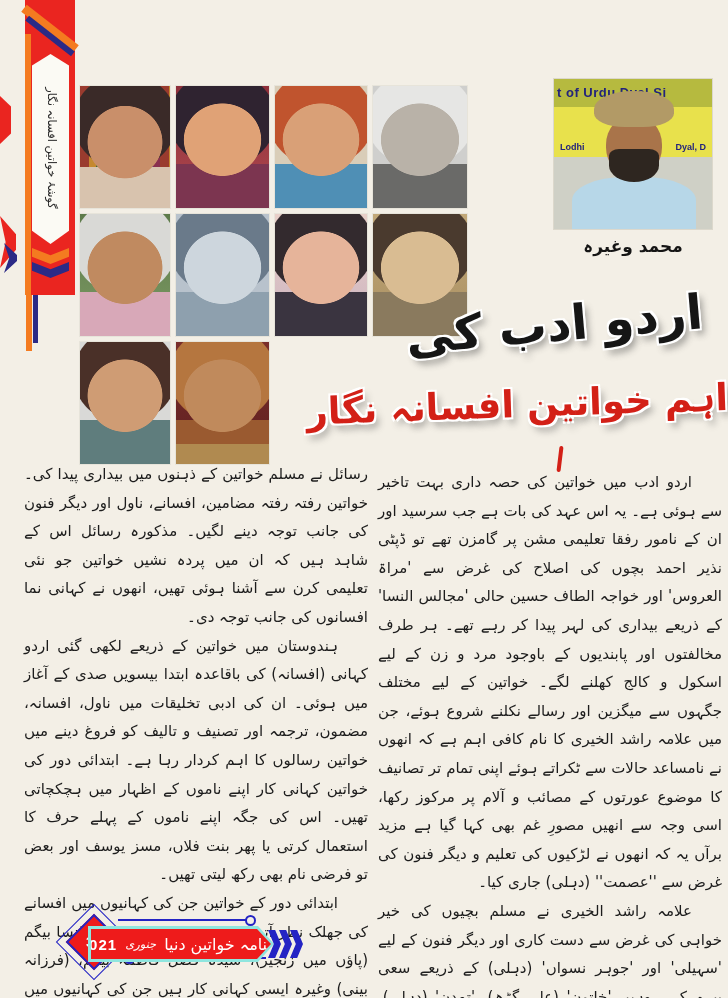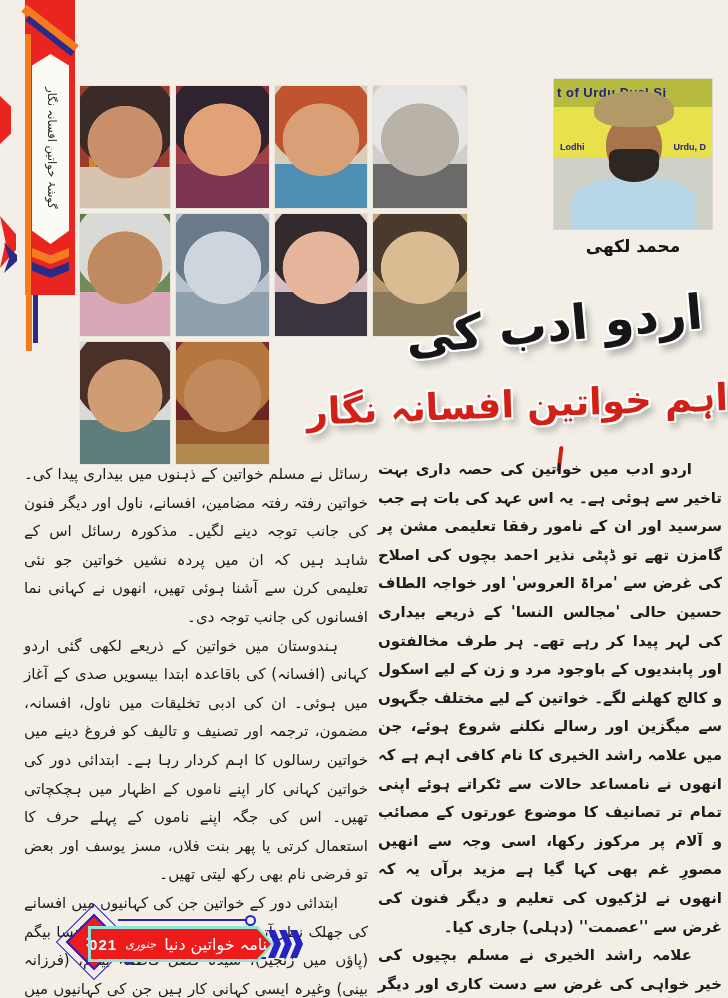--- a/index.html
+++ b/index.html
@@ -73,21 +73,21 @@
     font-size:48px;font-weight:bold;transform:rotate(-5deg);white-space:nowrap;
     text-shadow:-2px -2px 0 #fff,2px -2px 0 #fff,-2px 2px 0 #fff,2px 2px 0 #fff,4px 6px 7px rgba(60,60,60,.45);}
   .title-l2{position:absolute;left:368px;top:382px;width:360px;direction:rtl;text-align:center;
     font-size:37px;font-weight:bold;transform:rotate(-2deg);white-space:nowrap;
     text-shadow:-2px -2px 0 #fff,2px -2px 0 #fff,-2px 2px 0 #fff,2px 2px 0 #fff,4px 6px 7px rgba(60,60,60,.4);}
   .title-descender{position:absolute;left:558px;top:446px;width:4px;height:26px;border-radius:3px;
     background:var(--title_red,#d32017);transform:rotate(7deg);}
   
   .column{position:absolute;width:344px;direction:rtl;text-align:justify;
     color:var(--text_color,#1c1c1c);font-size:15px;line-height:28.6px;}
-  .col-right{left:378px;top:455px;height:478px;font-weight:bold;}
+  .col-right{left:378px;top:468px;height:478px;}
   .col-left{left:24px;top:460px;height:478px;}
   .column p{margin:0;text-indent:30px;}
   .column p.no-indent{text-indent:0;}
   
   .footer-diamond-outer{position:absolute;left:67px;top:915px;width:54px;height:54px;
     transform:rotate(45deg);border:1.5px solid var(--chevron_blue,#2424c4);box-sizing:border-box;}
   .footer-diamond{position:absolute;left:74px;top:922px;width:40px;height:40px;transform:rotate(45deg);
     border:2px solid var(--chevron_blue,#2424c4);background:var(--ribbon_red,#ee1b1b);box-sizing:border-box;
     display:flex;align-items:center;justify-content:center;}
   .footer-diamond span{transform:rotate(-45deg);color:#fff;font-weight:bold;font-size:14px;
@@ -146,29 +146,29 @@
       <div class="photo" title="woman with dark hair, pearl earrings, dark shawl" style="--skin: #e6b49a; --hair: #332a2e; --dress: #3a3440; --bg: #e8cfc8; --bg2: #cbb3c0;"></div>
       <div class="photo" title="sepia photo of young woman in profile looking up" style="--skin: #d9bc92; --hair: #4a3a2e; --dress: #8a7a5e; --bg: #c2a878; --bg2: #a98f62;"></div>
       <div class="photo" title="smiling woman with shoulder length brown hair, teal-grey jacket" style="--skin: #cf9c74; --hair: #4a3028; --dress: #5f7d7d; --bg: #d9d9d7;"></div>
       <div class="photo desk" title="woman in patterned headscarf seated at desk with microphone, maroon shelves" style="--skin: #c08a5c; --hair: #b5763f; --dress: #9a5a30; --bg: #7a2e2a; --bg2: #5e1f20; --desk: #b08a50;"></div>
     </div>
 
   <div class="author-photo" style="--band1: #b6ba3f; --band2: #e8e14c; --bg: #cfd0c6; --cap: #b29a66; --skin: #a9744a; --beard: #2e2620; --shirt: #b7d7e8;">
     <div class="ap-band1">t of Urdu Dyal Si</div>
     <div class="ap-band2">
       <span>Lodhi</span>
-      <span>Urdu, D</span>
+      <span>Dyal, D</span>
     </div>
     <div class="ap-lower"></div>
     <div class="ap-shirt"></div>
     <div class="ap-face"></div>
     <div class="ap-beard"></div>
     <div class="ap-cap"></div>
   </div>
-  <div class="author-caption">محمد لکھی</div>
+  <div class="author-caption">محمد وغیرہ</div>
 
   <div class="title-l1" style="color: rgb(22, 22, 22);">اردو ادب کی</div>
   <div class="title-l2" style="color: rgb(211, 32, 23);">اہم خواتین افسانہ نگار</div>
   <div class="title-descender"></div>
 
   <div class="column col-right">
       <p>اردو ادب میں خواتین کی حصہ داری بہت تاخیر سے ہوئی ہے۔ یہ اس عہد کی بات ہے جب سرسید اور ان کے نامور رفقا تعلیمی مشن پر گامزن تھے تو ڈپٹی نذیر احمد بچوں کی اصلاح کی غرض سے 'مراۃ العروس' اور خواجہ الطاف حسین حالی 'مجالس النسا' کے ذریعے بیداری کی لہر پیدا کر رہے تھے۔ ہر طرف مخالفتوں اور پابندیوں کے باوجود مرد و زن کے لیے اسکول و کالج کھلنے لگے۔ خواتین کے لیے مختلف جگہوں سے میگزین اور رسالے نکلنے شروع ہوئے، جن میں علامہ راشد الخیری کا نام کافی اہم ہے کہ انھوں نے نامساعد حالات سے ٹکراتے ہوئے اپنی تمام تر تصانیف کا موضوع عورتوں کے مصائب و آلام پر مرکوز رکھا، اسی وجہ سے انھیں مصورِ غم بھی کہا گیا ہے مزید برآں یہ کہ انھوں نے لڑکیوں کی تعلیم و دیگر فنون کی غرض سے ''عصمت'' (دہلی) جاری کیا۔</p>
       <p>علامہ راشد الخیری نے مسلم بچیوں کی خیر خواہی کی غرض سے دست کاری اور دیگر فنون کے لیے 'سہیلی' اور 'جوہر نسواں' (دہلی) کے ذریعے سعی پیہم کی۔ وہیں 'خاتون' (علی گڑھ)، 'تمدن' (دہلی)، 'مخزن' (لاہور)، 'زمانہ' (کانپور)، 'شریف بی بی' اور 'تہذیب نسواں' جیسے</p>
     </div>
   <div class="column col-left">

